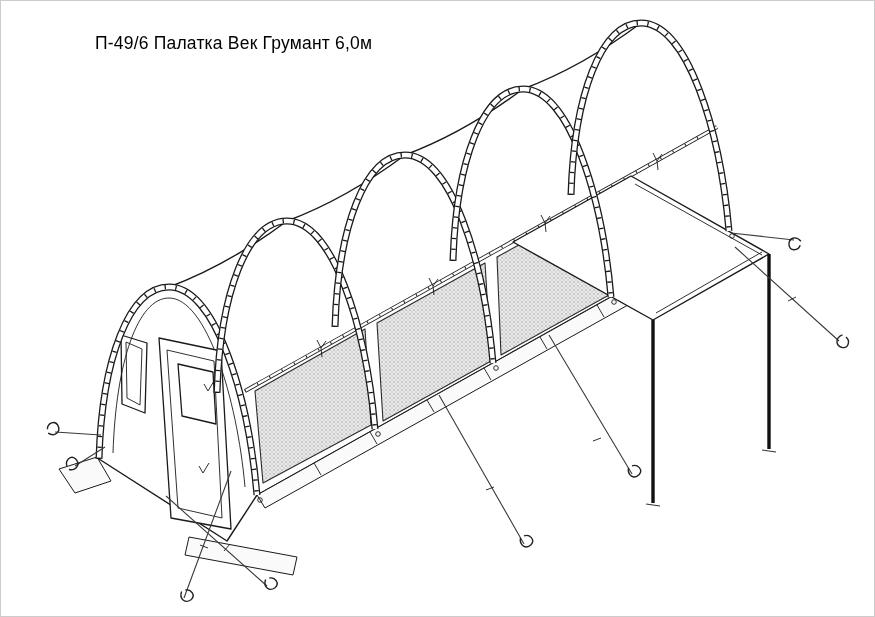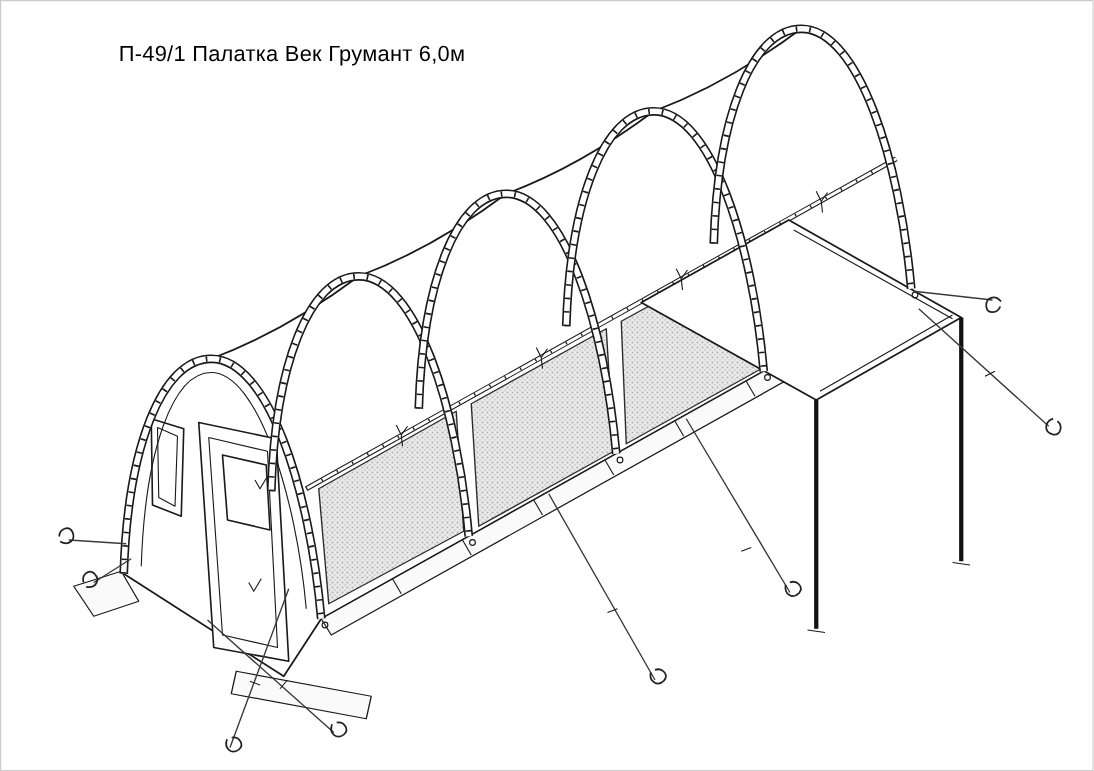--- a/index.html
+++ b/index.html
@@ -150,14 +150,14 @@
       <use href="#stakeP" class="stake" transform="translate(74,465) rotate(150)"></use>
       <use href="#stakeP" class="stake" transform="translate(183,597) rotate(250)"></use>
       <use href="#stakeP" class="stake" transform="translate(267,585) rotate(250)"></use>
       <use href="#stakeP" class="stake" transform="translate(523,543) rotate(240)"></use>
       <use href="#stakeP" class="stake" transform="translate(631,473) rotate(240)"></use>
       <use href="#stakeP" class="stake" transform="translate(793,239) rotate(10)"></use>
       <use href="#stakeP" class="stake" transform="translate(838,340) rotate(300)"></use>
     </g>
   </svg>
 
-  <div class="drawing-title">П-49/1 Палатка Век Грумант 6,0м</div>
+  <div class="drawing-title">П-49/6 Палатка Век Грумант 6,0м</div>
 </div>
 
 </body></html>

